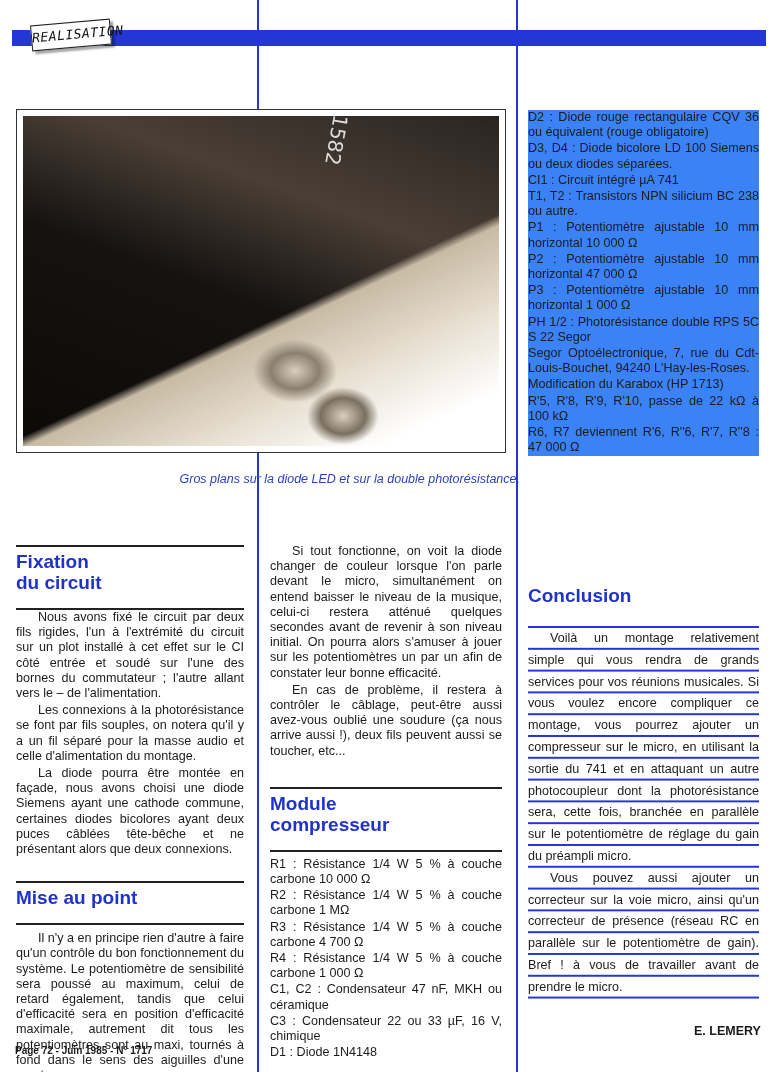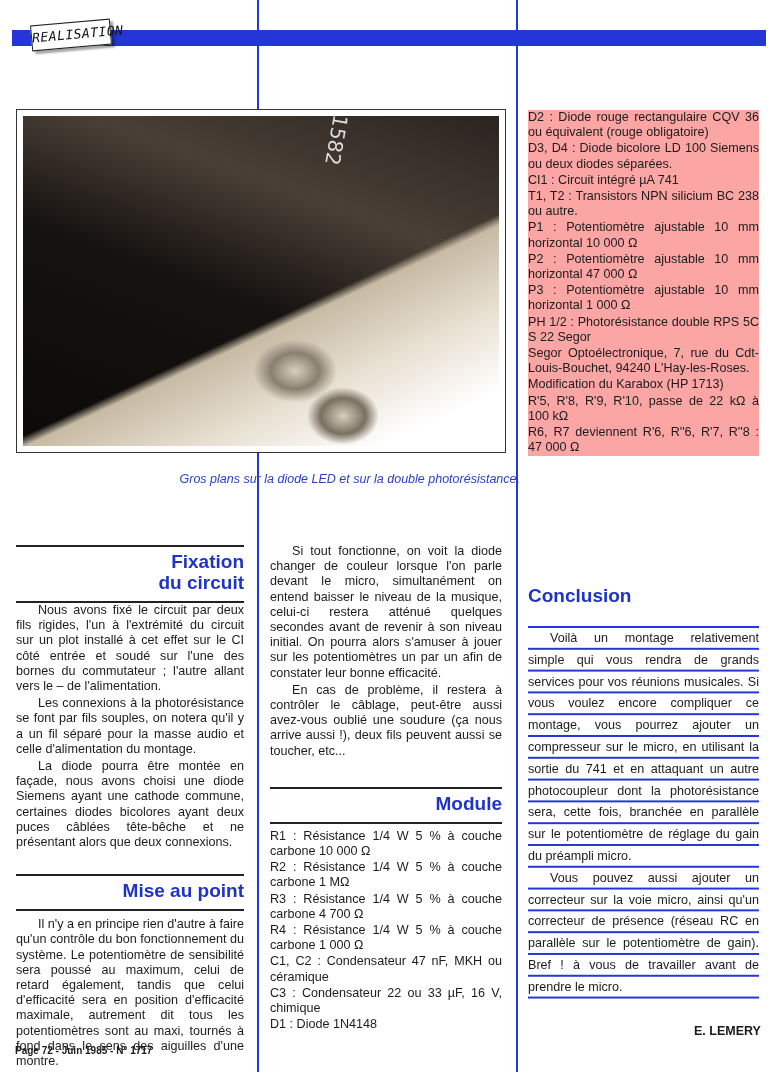--- a/index.html
+++ b/index.html
@@ -28,21 +28,21 @@
   }
   .photo-label { position: absolute; left: 288px; top: 12px; color: #ddd; font-size: 20px; transform: rotate(100deg); font-family: "DejaVu Sans", sans-serif; }
 
   .caption { position: absolute; left: 0; top: 472px; width: 520px; text-align: right; font-style: italic; font-size: 12.5px; color: #2b3fc2; }
 
   .body-text { font-size: 12.6px; line-height: 15.2px; text-align: justify; color: #1c1c1c; }
   .body-text p { text-indent: 22px; margin-bottom: 2px; }
   .list-text { font-size: 12.6px; line-height: 15.2px; text-align: justify; color: #1c1c1c; }
   .list-text div { margin-bottom: 1px; }
 
-  .heading-block { border-top: 2px solid #222; border-bottom: 2px solid #222; text-align: right; padding: 4px 0 8px; }
+  .heading-block { border-top: 2px solid #222; border-bottom: 2px solid #222; text-align: left; padding: 4px 0 15px; }
   .heading { font-weight: bold; color: #1f33c9; font-size: 19px; line-height: 21px; }
 
   .col1 { position: absolute; left: 16px; width: 228px; }
   .col2 { position: absolute; left: 270px; width: 232px; }
   .col3 { position: absolute; left: 528px; width: 231px; }
 
   .lined p { text-indent: 22px; }
   .lined { font-size: 12.6px; line-height: 21.8px; text-align: justify;
     background-image: linear-gradient(to bottom, transparent 19.8px, #2436d6 19.8px, #2436d6 21.8px);
     background-size: 100% 21.8px; color: #1c1c1c;
@@ -90,33 +90,34 @@
   </div>
 </div>
 
 <div class="col2" style="top:544px;">
   <div class="body-text">
     <p>Si tout fonctionne, on voit la diode changer de couleur lorsque l'on parle devant le micro, simultanément on entend baisser le niveau de la musique, celui-ci restera atténué quelques secondes avant de revenir à son niveau initial. On pourra alors s'amuser à jouer sur les potentiomètres un par un afin de constater leur bonne efficacité.</p>
     <p>En cas de problème, il restera à contrôler le câblage, peut-être aussi avez-vous oublié une soudure (ça nous arrive aussi !), deux fils peuvent aussi se toucher, etc...</p>
   </div>
   <div class="heading-block" style="margin-top:28px;">
     <div class="heading">Module</div>
+    <div class="heading">compresseur</div>
   </div>
   <div class="list-text" style="margin-top:5px;">
     <div>R1 : Résistance 1/4 W 5 % à couche carbone 10 000 Ω</div>
     <div>R2 : Résistance 1/4 W 5 % à couche carbone 1 MΩ</div>
     <div>R3 : Résistance 1/4 W 5 % à couche carbone 4 700 Ω</div>
     <div>R4 : Résistance 1/4 W 5 % à couche carbone 1 000 Ω</div>
     <div>C1, C2 : Condensateur 47 nF, MKH ou céramique</div>
     <div>C3 : Condensateur 22 ou 33 µF, 16 V, chimique</div>
     <div>D1 : Diode 1N4148</div>
   </div>
 </div>
 
-<div class="col3 list-text" style="top:110px; background:#fca5a5;">
+<div class="col3 list-text" style="top:110px; background:#3b82f6;">
   <div>D2 : Diode rouge rectangulaire CQV 36 ou équivalent (rouge obligatoire)</div>
   <div>D3, D4 : Diode bicolore LD 100 Siemens ou deux diodes séparées.</div>
   <div>CI1 : Circuit intégré µA 741</div>
   <div>T1, T2 : Transistors NPN silicium BC 238 ou autre.</div>
   <div>P1 : Potentiomètre ajustable 10 mm horizontal 10 000 Ω</div>
   <div>P2 : Potentiomètre ajustable 10 mm horizontal 47 000 Ω</div>
   <div>P3 : Potentiomètre ajustable 10 mm horizontal 1 000 Ω</div>
   <div>PH 1/2 : Photorésistance double RPS 5C S 22 Segor</div>
   <div>Segor Optoélectronique, 7, rue du Cdt-Louis-Bouchet, 94240 L'Hay-les-Roses.</div>
   <div>Modification du Karabox (HP 1713)</div>

